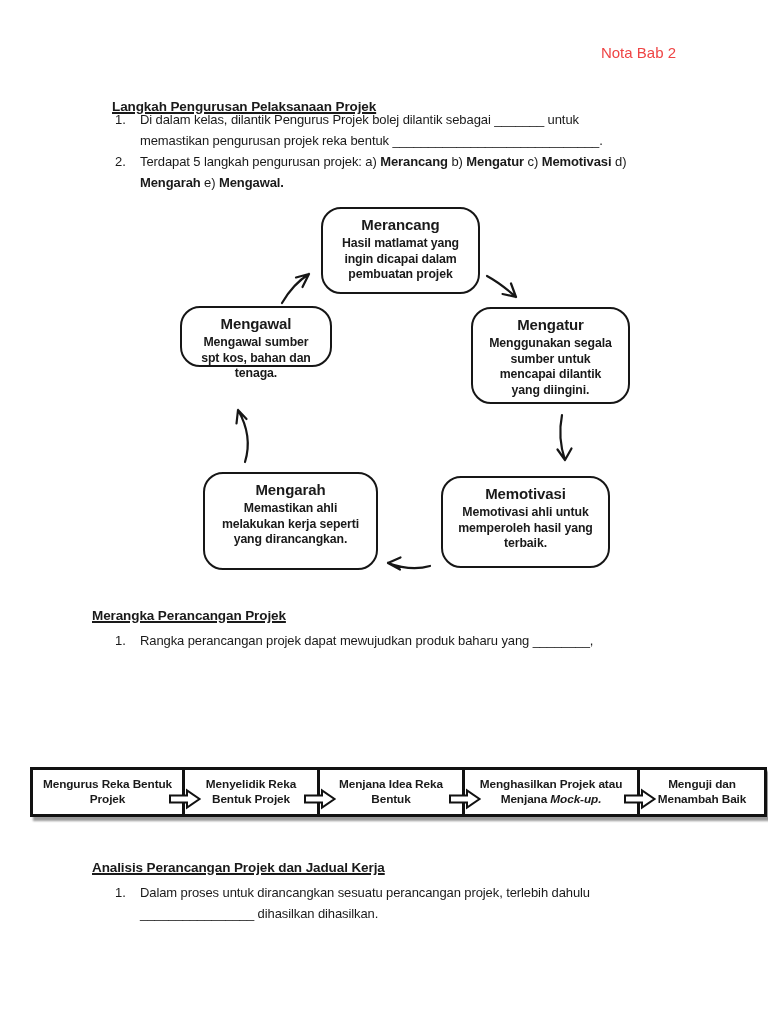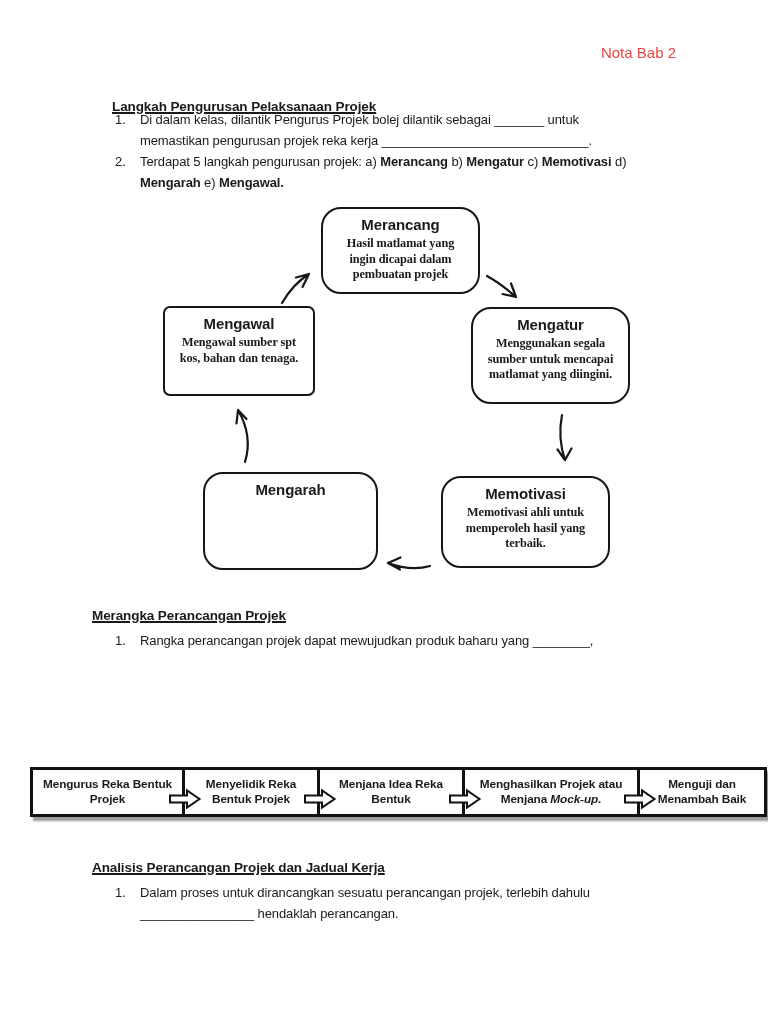--- a/index.html
+++ b/index.html
@@ -27,23 +27,23 @@
   .b { font-weight:bold; }
   .i { font-style:italic; }
 
   
   .cnode {
     position:absolute; box-sizing:border-box; background:#ffffff;
     border:2.5px solid #161616; border-radius:20px;
     text-align:center; padding-top:7px;
   }
   .ctitle { font-weight:bold; font-size:15px; margin-bottom:3px; letter-spacing:-0.1px; }
-  .cbody  { font-weight:bold; font-size:12.3px; line-height:15.5px; padding:0 14px; letter-spacing:-0.1px;font-family:Liberation Serif, serif; }
+  .cbody  { font-weight:bold; font-size:12.3px; line-height:15.5px; padding:0 14px; letter-spacing:-0.1px; }
   .n-merancang  { left:321px; top:207px; width:159px; height:87px; }
-  .n-mengawal   { left:163px; top:306px; width:152px; height:90px;border-radius:7px; }
+  .n-mengawal   { left:180px; top:306px; width:152px; height:61px; }
   .n-mengatur   { left:471px; top:307px; width:159px; height:97px; }
   .n-mengarah   { left:203px; top:472px; width:175px; height:98px; }
   .n-memotivasi { left:441px; top:476px; width:169px; height:92px; }
 
   .arrows { position:absolute; left:0; top:0; pointer-events:none; }
 
   
   .flowrow {
     position:absolute; left:30px; top:767px; width:737px; height:50px;
     display:flex; box-sizing:border-box; border:3px solid #111111;
@@ -69,21 +69,21 @@
 <div class="page">
 
   <div class="note">Nota Bab 2</div>
 
   <div class="heading h1">Langkah Pengurusan Pelaksanaan Projek</div>
 
   <div class="item i1">
     <span class="num">1.</span>
     <div class="lines">
       <div class="line">Di dalam kelas, dilantik Pengurus Projek bolej dilantik sebagai _______ untuk</div>
-      <div class="line">memastikan pengurusan projek reka kerja _____________________________.</div>
+      <div class="line">memastikan pengurusan projek reka bentuk _____________________________.</div>
     </div>
   </div>
 
   <div class="item i2">
     <span class="num">2.</span>
     <div class="lines">
       <div class="line"><span>Terdapat 5 langkah pengurusan projek: a) </span><span class="b">Merancang</span><span> b) </span><span class="b">Mengatur</span><span> c) </span><span class="b">Memotivasi</span><span> d)</span></div>
       <div class="line"><span class="b">Mengarah</span><span> e) </span><span class="b">Mengawal.</span></div>
     </div>
   </div>
@@ -91,24 +91,25 @@
   <div class="cnode n-merancang">
     <div class="ctitle">Merancang</div>
     <div class="cbody">Hasil matlamat yang ingin dicapai dalam pembuatan projek</div>
   </div>
   <div class="cnode n-mengawal">
     <div class="ctitle">Mengawal</div>
     <div class="cbody">Mengawal sumber spt kos, bahan dan tenaga.</div>
   </div>
   <div class="cnode n-mengatur">
     <div class="ctitle">Mengatur</div>
-    <div class="cbody">Menggunakan segala sumber untuk mencapai matlamat yang diingini.</div>
+    <div class="cbody">Menggunakan segala sumber untuk mencapai dilantik yang diingini.</div>
   </div>
   <div class="cnode n-mengarah">
     <div class="ctitle">Mengarah</div>
+    <div class="cbody">Memastikan ahli melakukan kerja seperti yang dirancangkan.</div>
   </div>
   <div class="cnode n-memotivasi">
     <div class="ctitle">Memotivasi</div>
     <div class="cbody">Memotivasi ahli untuk memperoleh hasil yang terbaik.</div>
   </div>
 
   <svg class="arrows" width="768" height="1024" viewBox="0 0 768 1024" fill="none" stroke="#161616" stroke-width="2.2" stroke-linecap="round" stroke-linejoin="round">
     <path d="M282,303 Q293,284 309,274 M309,274 L296,277.5 M309,274 L302.5,287"></path>
     <path d="M487,276 Q500,283 516,297 M516,297 L502.5,294 M516,297 L511,283.5"></path>
     <path d="M562,415 Q557.5,438 565,460 M565,460 L557.5,449.5 M565,460 L571.5,448.5"></path>
@@ -160,17 +161,17 @@
   <svg class="farrow fa4" width="34" height="22" viewBox="0 0 34 22">
     <polygon points="2,7.5 19,7.5 19,2.5 31.5,11 19,19.5 19,14.5 2,14.5" fill="#ffffff" stroke="#111111" stroke-width="2"></polygon>
   </svg>
 
   <div class="heading h3">Analisis Perancangan Projek dan Jadual Kerja</div>
 
   <div class="item i4">
     <span class="num">1.</span>
     <div class="lines">
       <div class="line">Dalam proses untuk dirancangkan sesuatu perancangan projek, terlebih dahulu</div>
-      <div class="line">________________ hendaklah perancangan.</div>
+      <div class="line">________________ dihasilkan dihasilkan.</div>
     </div>
   </div>
 
 </div>
 
 </body></html>

